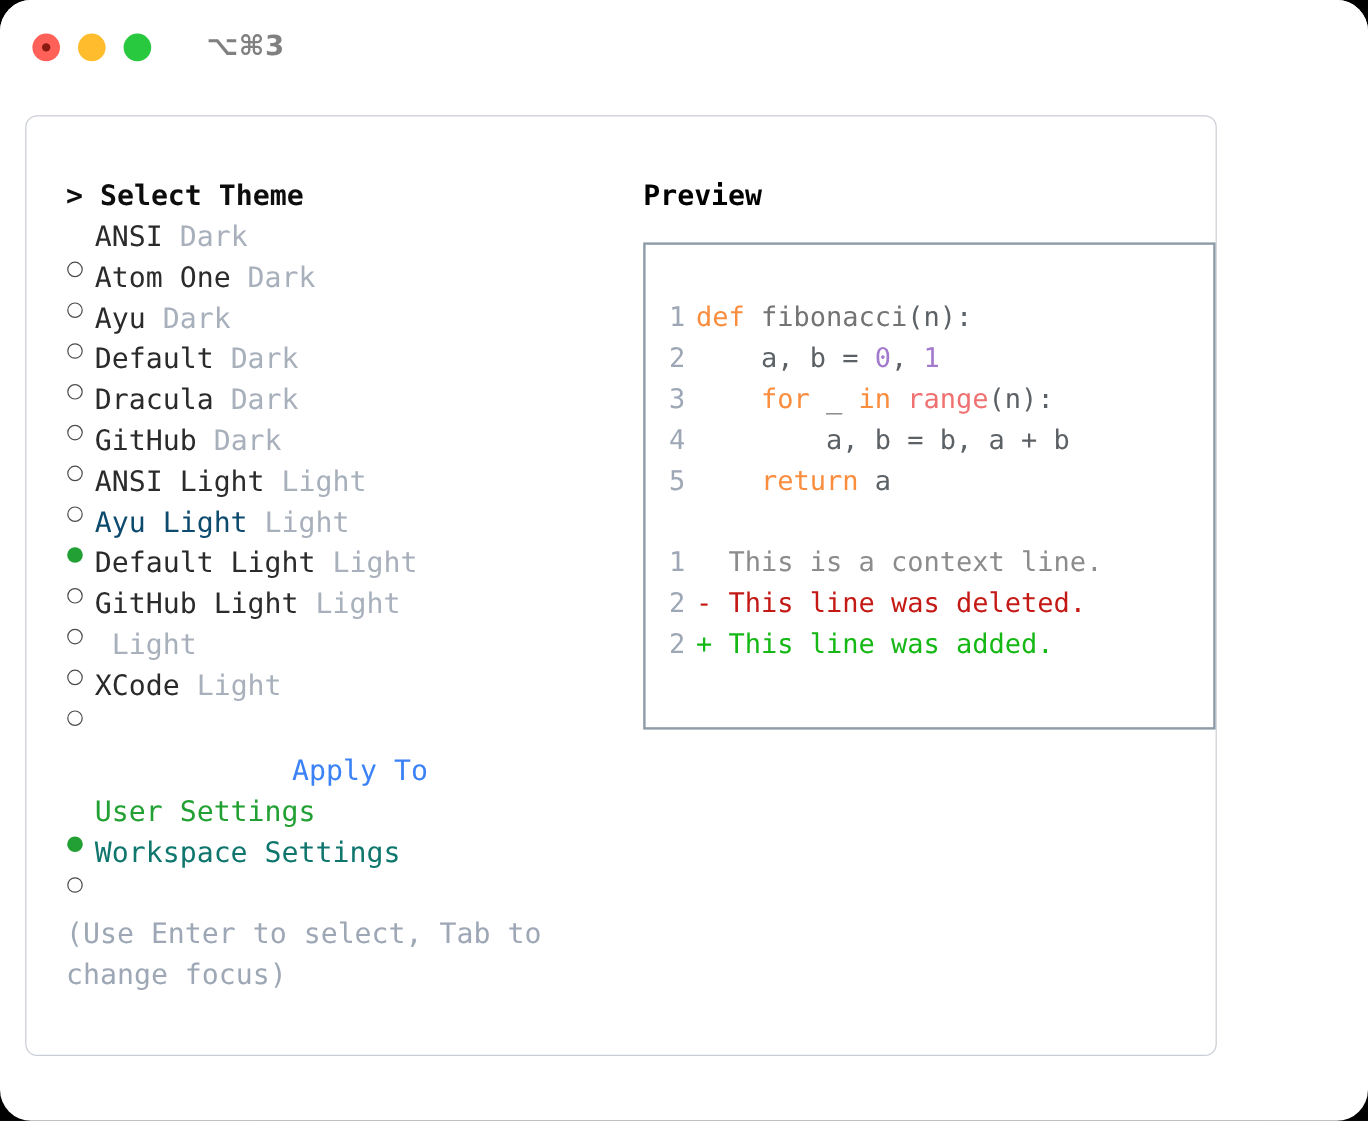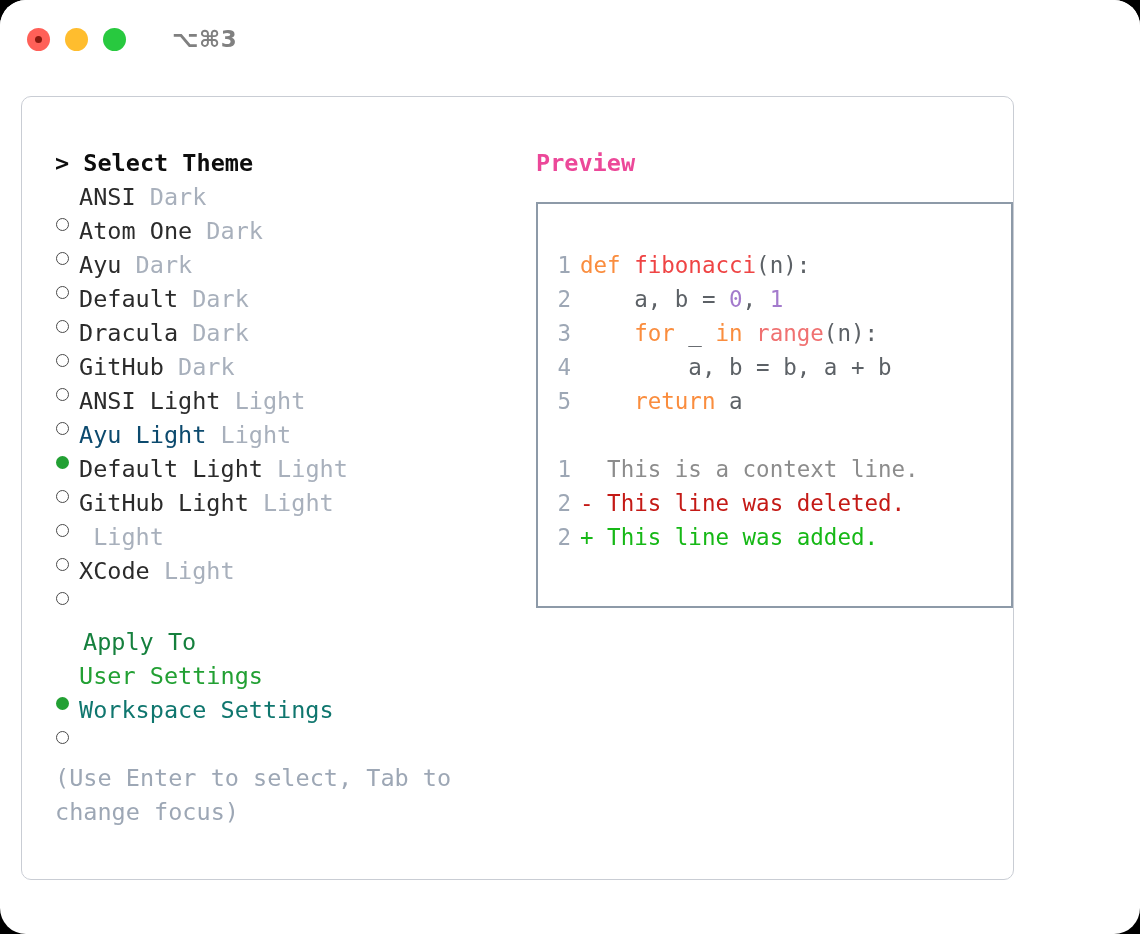--- a/index.html
+++ b/index.html
@@ -137,24 +137,25 @@
   .bullet-dot.hollow  { border: 1.7px solid #4A4A4A; background: transparent; }
 
   .theme-name  { color: #2B2B2B; }
   .theme-name.selected { color: #0c4a6e; }
   .theme-kind  { color: #A8B0BC; }
 
   #apply-section { margin-top: 37px; }
 
   .apply-header {
     font-size: 23.5px;
-    color: #15803d;
+    color: #3b82f6;
     line-height: 34px;
     padding-left: 28px;
     white-space: pre;
+    text-align: center;
   }
 
   .apply-row {
     display: flex;
     align-items: baseline;
     line-height: 34px;
     font-size: 23.5px;
     white-space: pre;
     text-align: right;
   }
@@ -171,21 +172,21 @@
 
   
   #preview-column {
     flex: 1;
     padding-left: 19px;
   }
 
   #preview-heading {
     font-size: 23.5px;
     font-weight: bold;
-    color: #ec4899;
+    color: #000000;
     line-height: 34px;
     margin-bottom: 22px;
   }
 
   #preview-box {
     width: 477px;
     height: 406px;
     border: 2px solid #8D9AA8;
     background: #ffffff;
     padding: 44px 0 0 0;
@@ -203,21 +204,21 @@
     flex: 0 0 42px;
     width: 42px;
     text-align: right;
     color: #9DA7B5;
     padding-right: 9px;
   }
 
   .code-text { color: #5C6166; }
 
   .tok-kw    { color: #FA8D3E; }
-  .tok-fn    { color: #ef4444; }
+  .tok-fn    { color: #737373; }
   .tok-num   { color: #A37ACC; }
   .tok-call  { color: #F07171; }
   .tok-plain { color: #5C6166; }
 
   .blank-line { height: 34px; }
 
   .diff-ctx { color: #8C8C8C; }
   .diff-del { color: #C41A16; }
   .diff-add { color: #16B816; }
 </style>

